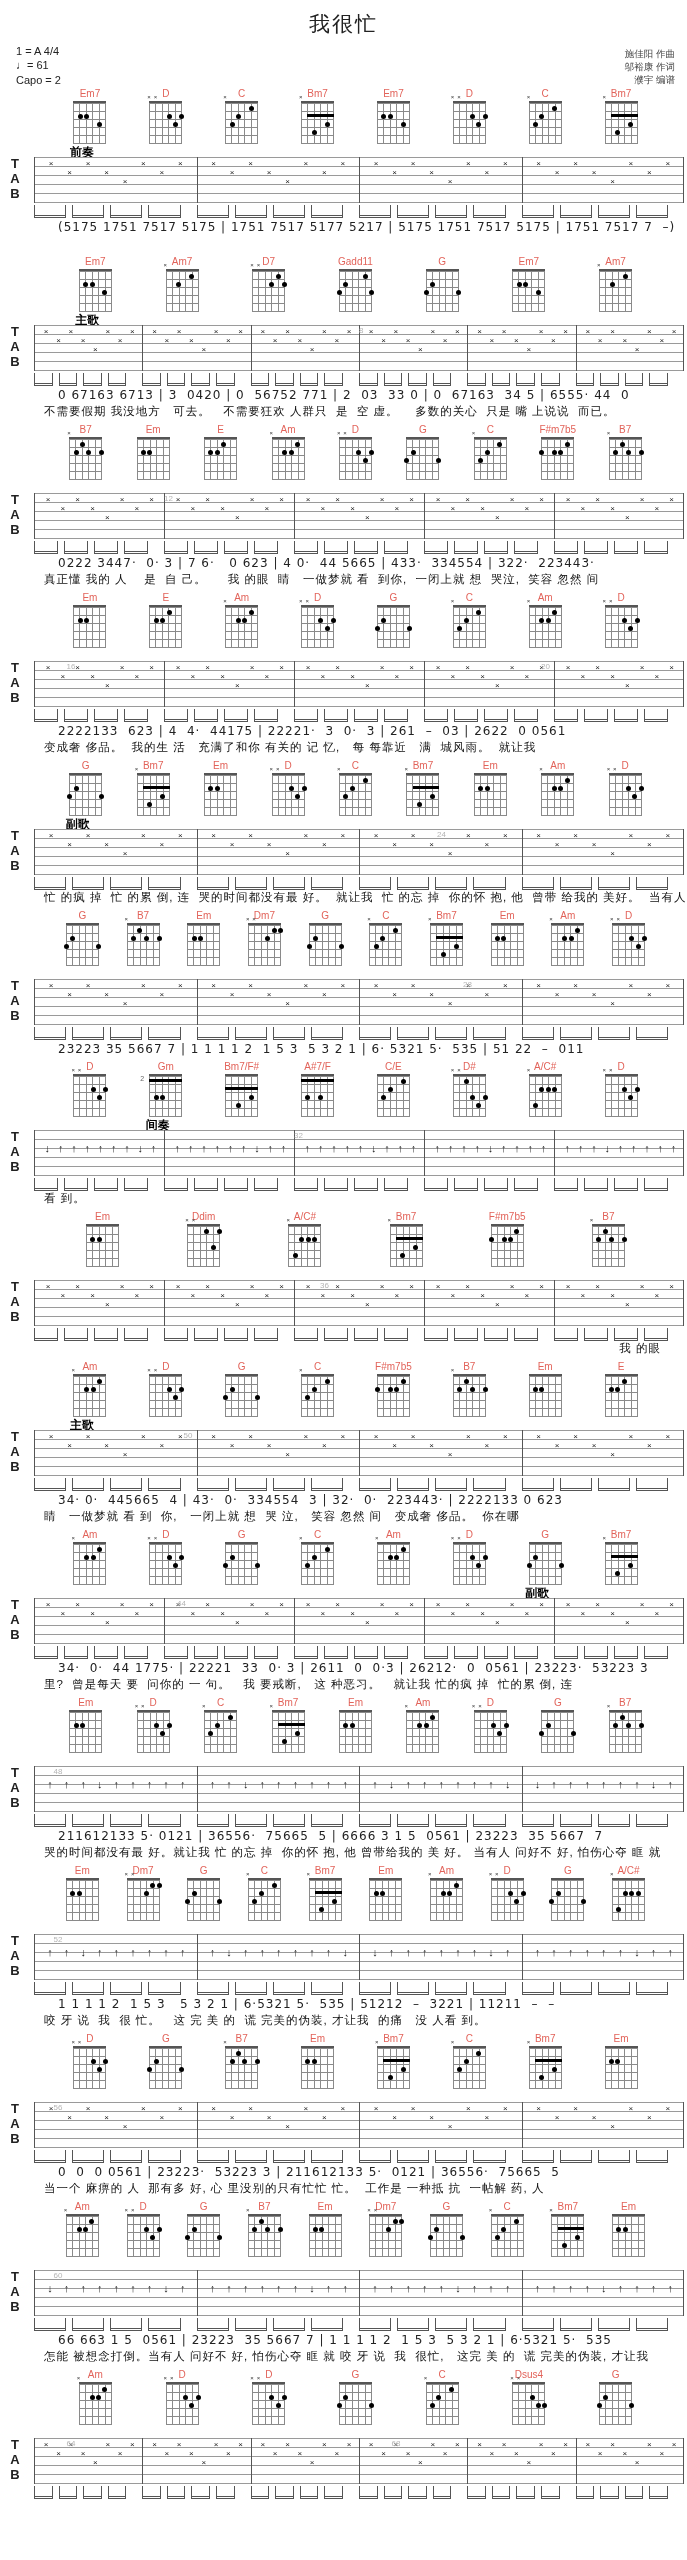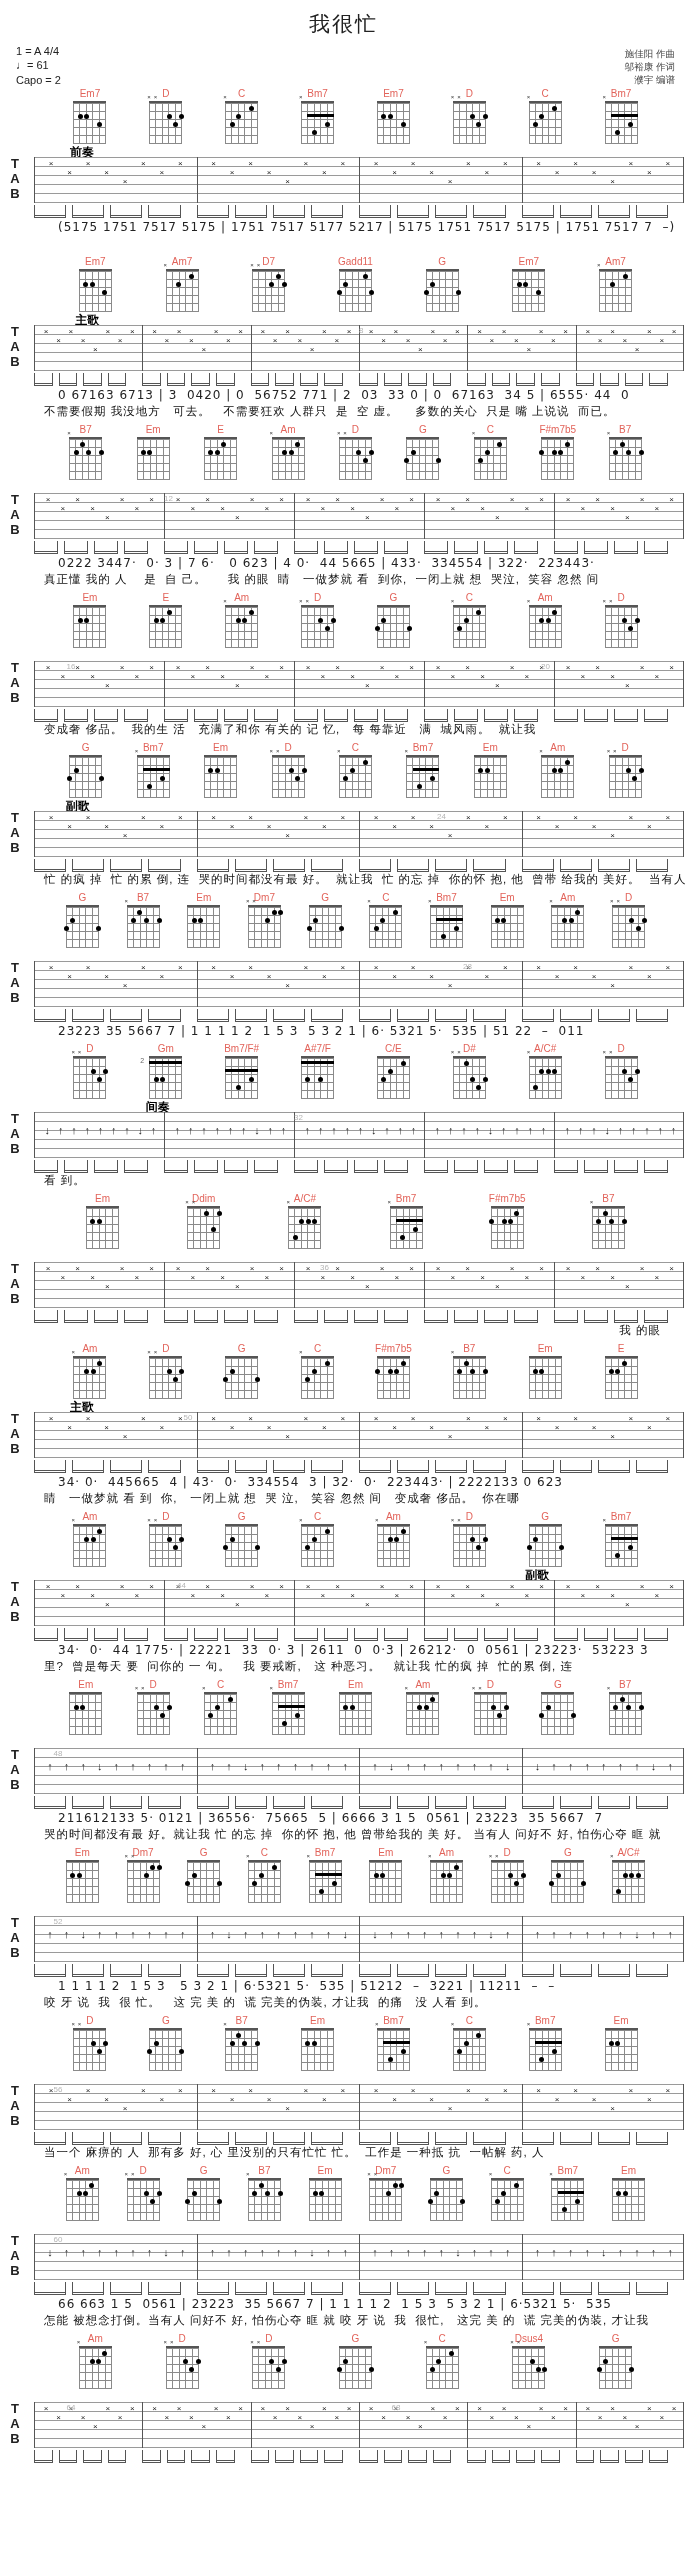--- a/index.html
+++ b/index.html
@@ -646,20 +646,21 @@
         <div class="beam" style="margin-right: 16px;"></div>
         <div class="beam" style="margin-right: 6px;"></div>
         <div class="beam" style="margin-right: 6px;"></div>
         <div class="beam" style="margin-right: 6px;"></div>
         <div class="beam" style="margin-right: 16px;"></div>
         <div class="beam" style="margin-right: 6px;"></div>
         <div class="beam" style="margin-right: 6px;"></div>
         <div class="beam" style="margin-right: 6px;"></div>
         <div class="beam" style="margin-right: 16px;"></div>
       </div>
+      <div class="notation">2222133  623 | 4  4·  44175 | 22221·  3  0·  3 | 261  –  03 | 2622  0 0561</div>
       <div class="lyrics">变成奢 侈品。  我的生 活   充满了和你 有关的 记 忆,   每 每靠近   满  城风雨。  就让我</div>
     </div>
     <div class="system">
       <div class="chords">
         <div class="chord">
           <div class="cname">G</div>
           <div class="diag">
             <div class="dot" style="left: -2px; top: 19px;"></div>
             <div class="dot" style="left: 4.4px; top: 11px;"></div>
             <div class="dot" style="left: 30px; top: 19px;"></div>
@@ -1971,20 +1972,21 @@
         <div class="beam" style="margin-right: 16px;"></div>
         <div class="beam" style="margin-right: 6px;"></div>
         <div class="beam" style="margin-right: 6px;"></div>
         <div class="beam" style="margin-right: 6px;"></div>
         <div class="beam" style="margin-right: 16px;"></div>
         <div class="beam" style="margin-right: 6px;"></div>
         <div class="beam" style="margin-right: 6px;"></div>
         <div class="beam" style="margin-right: 6px;"></div>
         <div class="beam" style="margin-right: 16px;"></div>
       </div>
+      <div class="notation">0  0  0 0561 | 23223·  53223 3 | 211612133 5·  0121 | 36556·  75665  5</div>
       <div class="lyrics">当一个 麻痹的 人  那有多 好, 心 里没别的只有忙忙 忙。  工作是 一种抵 抗  一帖解 药, 人</div>
     </div>
     <div class="system">
       <div class="chords">
         <div class="chord">
           <div class="cname">Am</div>
           <div class="diag">
             <span class="mx" style="left: -2px;">×</span>
             <div class="dot" style="left: 10.8px; top: 11px;"></div>
             <div class="dot" style="left: 17.2px; top: 11px;"></div>

